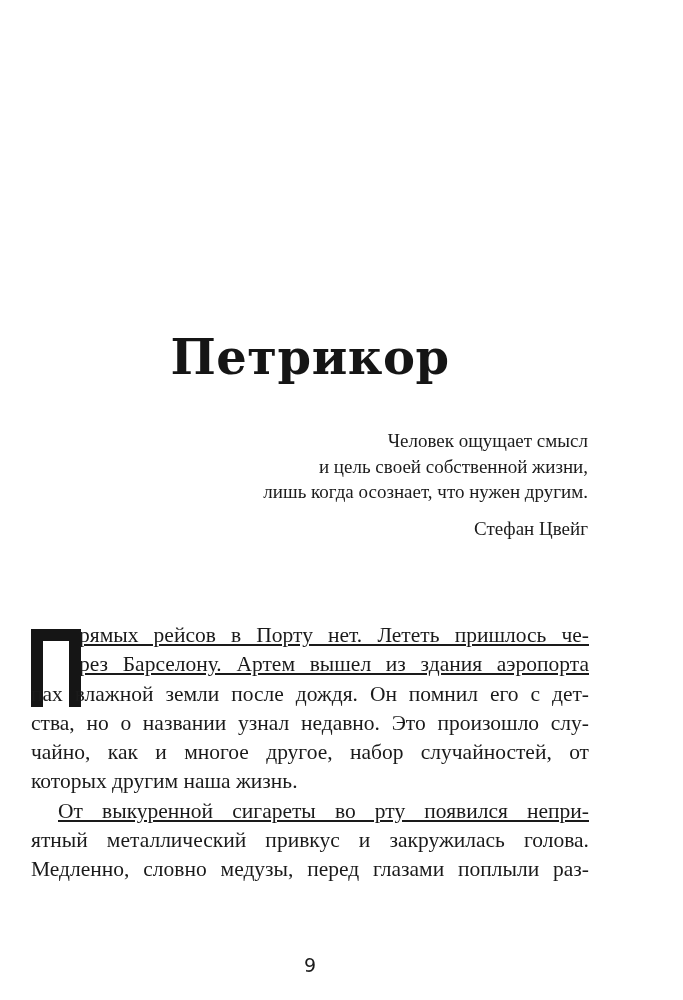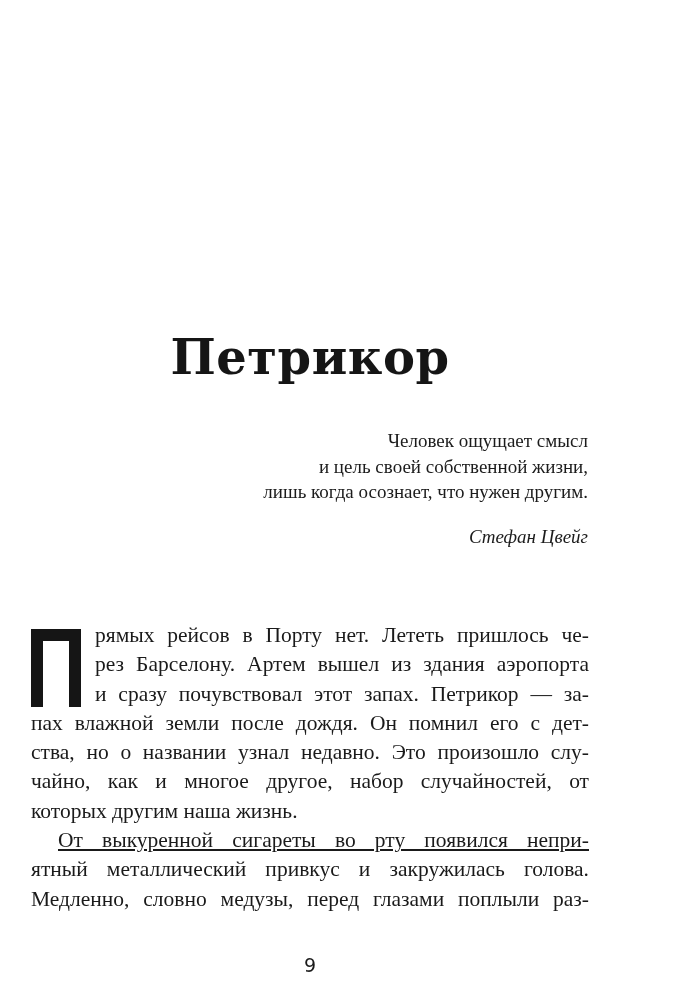--- a/index.html
+++ b/index.html
@@ -47,42 +47,41 @@
       right: 95px;
       top: 428px;
       text-align: right;
       font-size: 19px;
       line-height: 25.5px;
       color: #1c1c1c;
     }
     .epigraph-line { display: block; margin-left: 36px; }
     .epigraph-author {
       display: block;
-      margin-top: 19px;
-      font-style: italic;
+      margin-top: 11px;
       font-size: 19px;
     }
     .body-text {
       position: absolute;
       left: 31px;
       top: 621px;
       width: 558px;
       font-size: 21.5px;
       line-height: 29.3px;
       color: #1a1a1a;
     }
     .line {
       display: block;
       white-space: nowrap;
       text-align: justify;
       text-align-last: justify;
       height: 29.3px;
     }
     .line.last { text-align-last: left; }
-    .line.indent-drop { margin-left: 64px; }
+    .line.indent-drop { margin-left: 48px; text-decoration: underline; }
     .line.para-indent { text-indent: 27px; text-decoration: underline; }
     .dropcap {
       position: absolute;
       left: 31px;
       top: 629px;
       width: 50px;
       height: 78px;
       font-family: "DejaVu Sans", "Liberation Sans", sans-serif;
       font-weight: bold;
       font-size: 100px;
@@ -128,21 +127,20 @@
       <div class="bar-left"></div>
       <div class="bar-right"></div>
     </div>
 
   </div>
 
   <div class="body-text">
     <div>
       <span class="line indent-drop">рямых рейсов в Порту нет. Лететь пришлось че-</span>
       <span class="line indent-drop">рез Барселону. Артем вышел из здания аэропорта</span>
-      <span class="line indent-drop">и сразу почувствовал этот запах. Петрикор — за-</span>
       <span class="line">пах влажной земли после дождя. Он помнил его с дет-</span>
       <span class="line">ства, но о названии узнал недавно. Это произошло слу-</span>
       <span class="line">чайно, как и многое другое, набор случайностей, от</span>
       <span class="line last">которых другим наша жизнь.</span>
     </div>
     <div>
       <span class="line para-indent">От выкуренной сигареты во рту появился непри-</span>
       <span class="line">ятный металлический привкус и закружилась голова.</span>
       <span class="line">Медленно, словно медузы, перед глазами поплыли раз-</span>
     </div>

